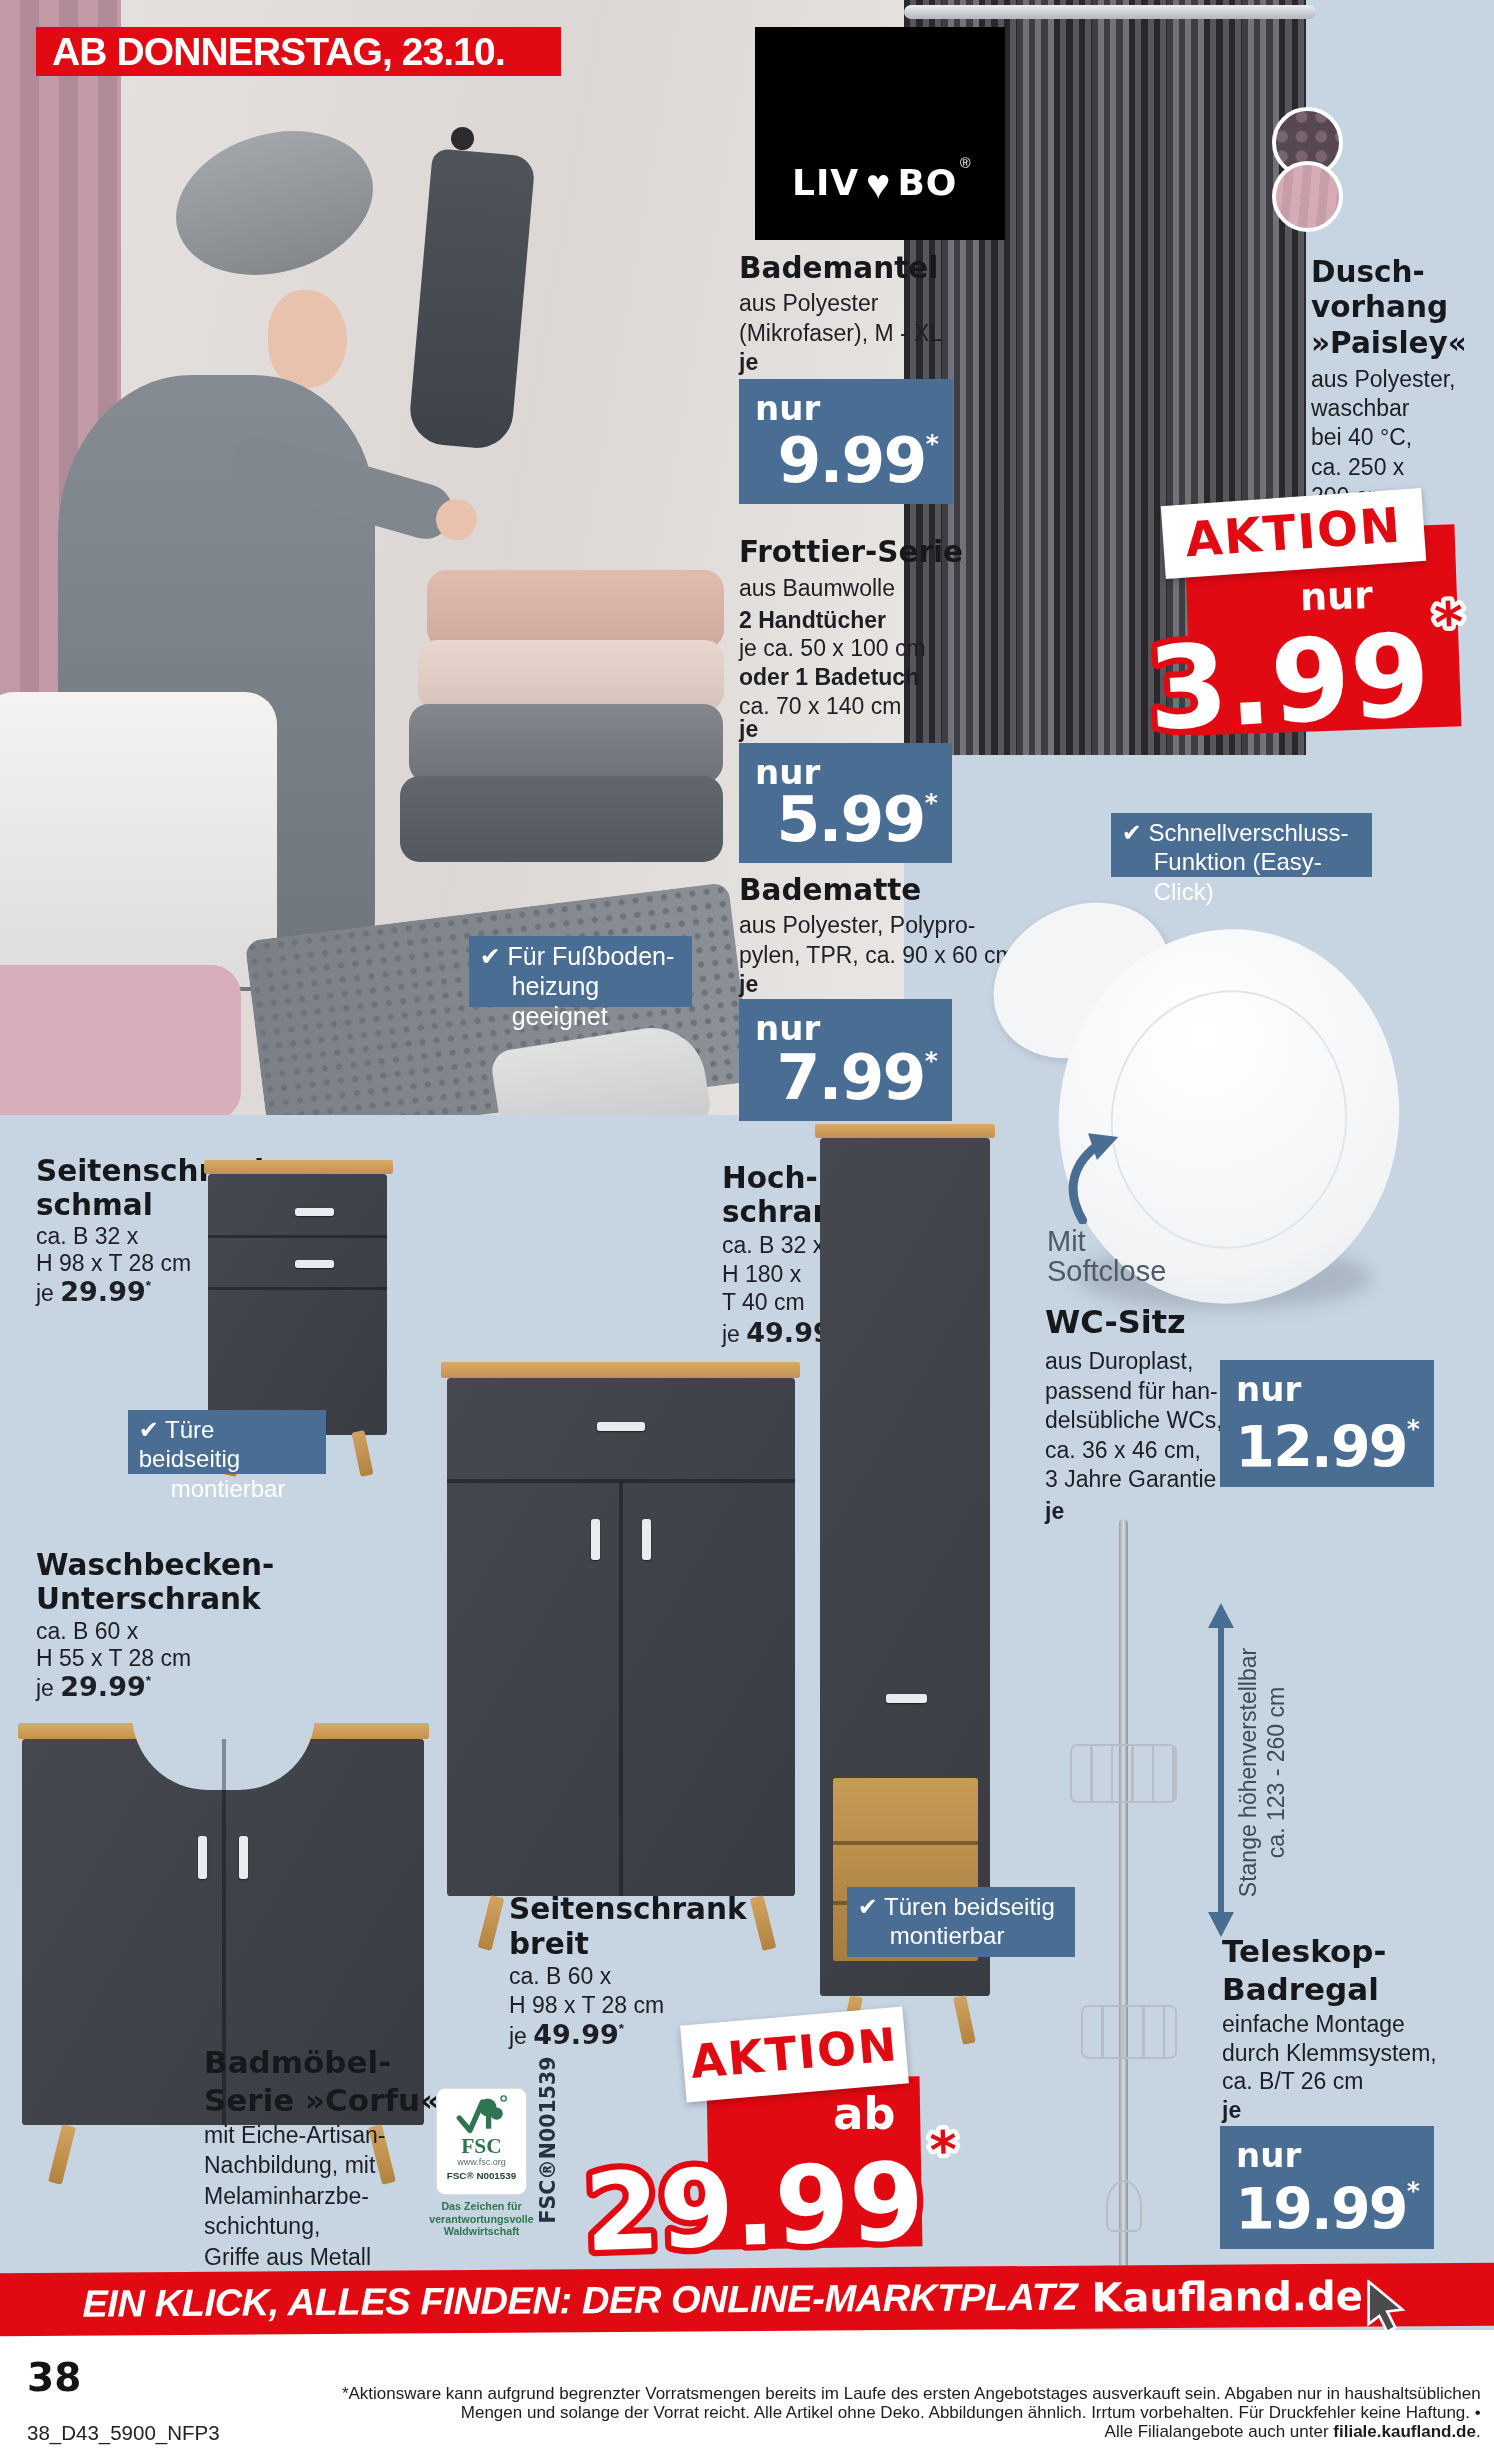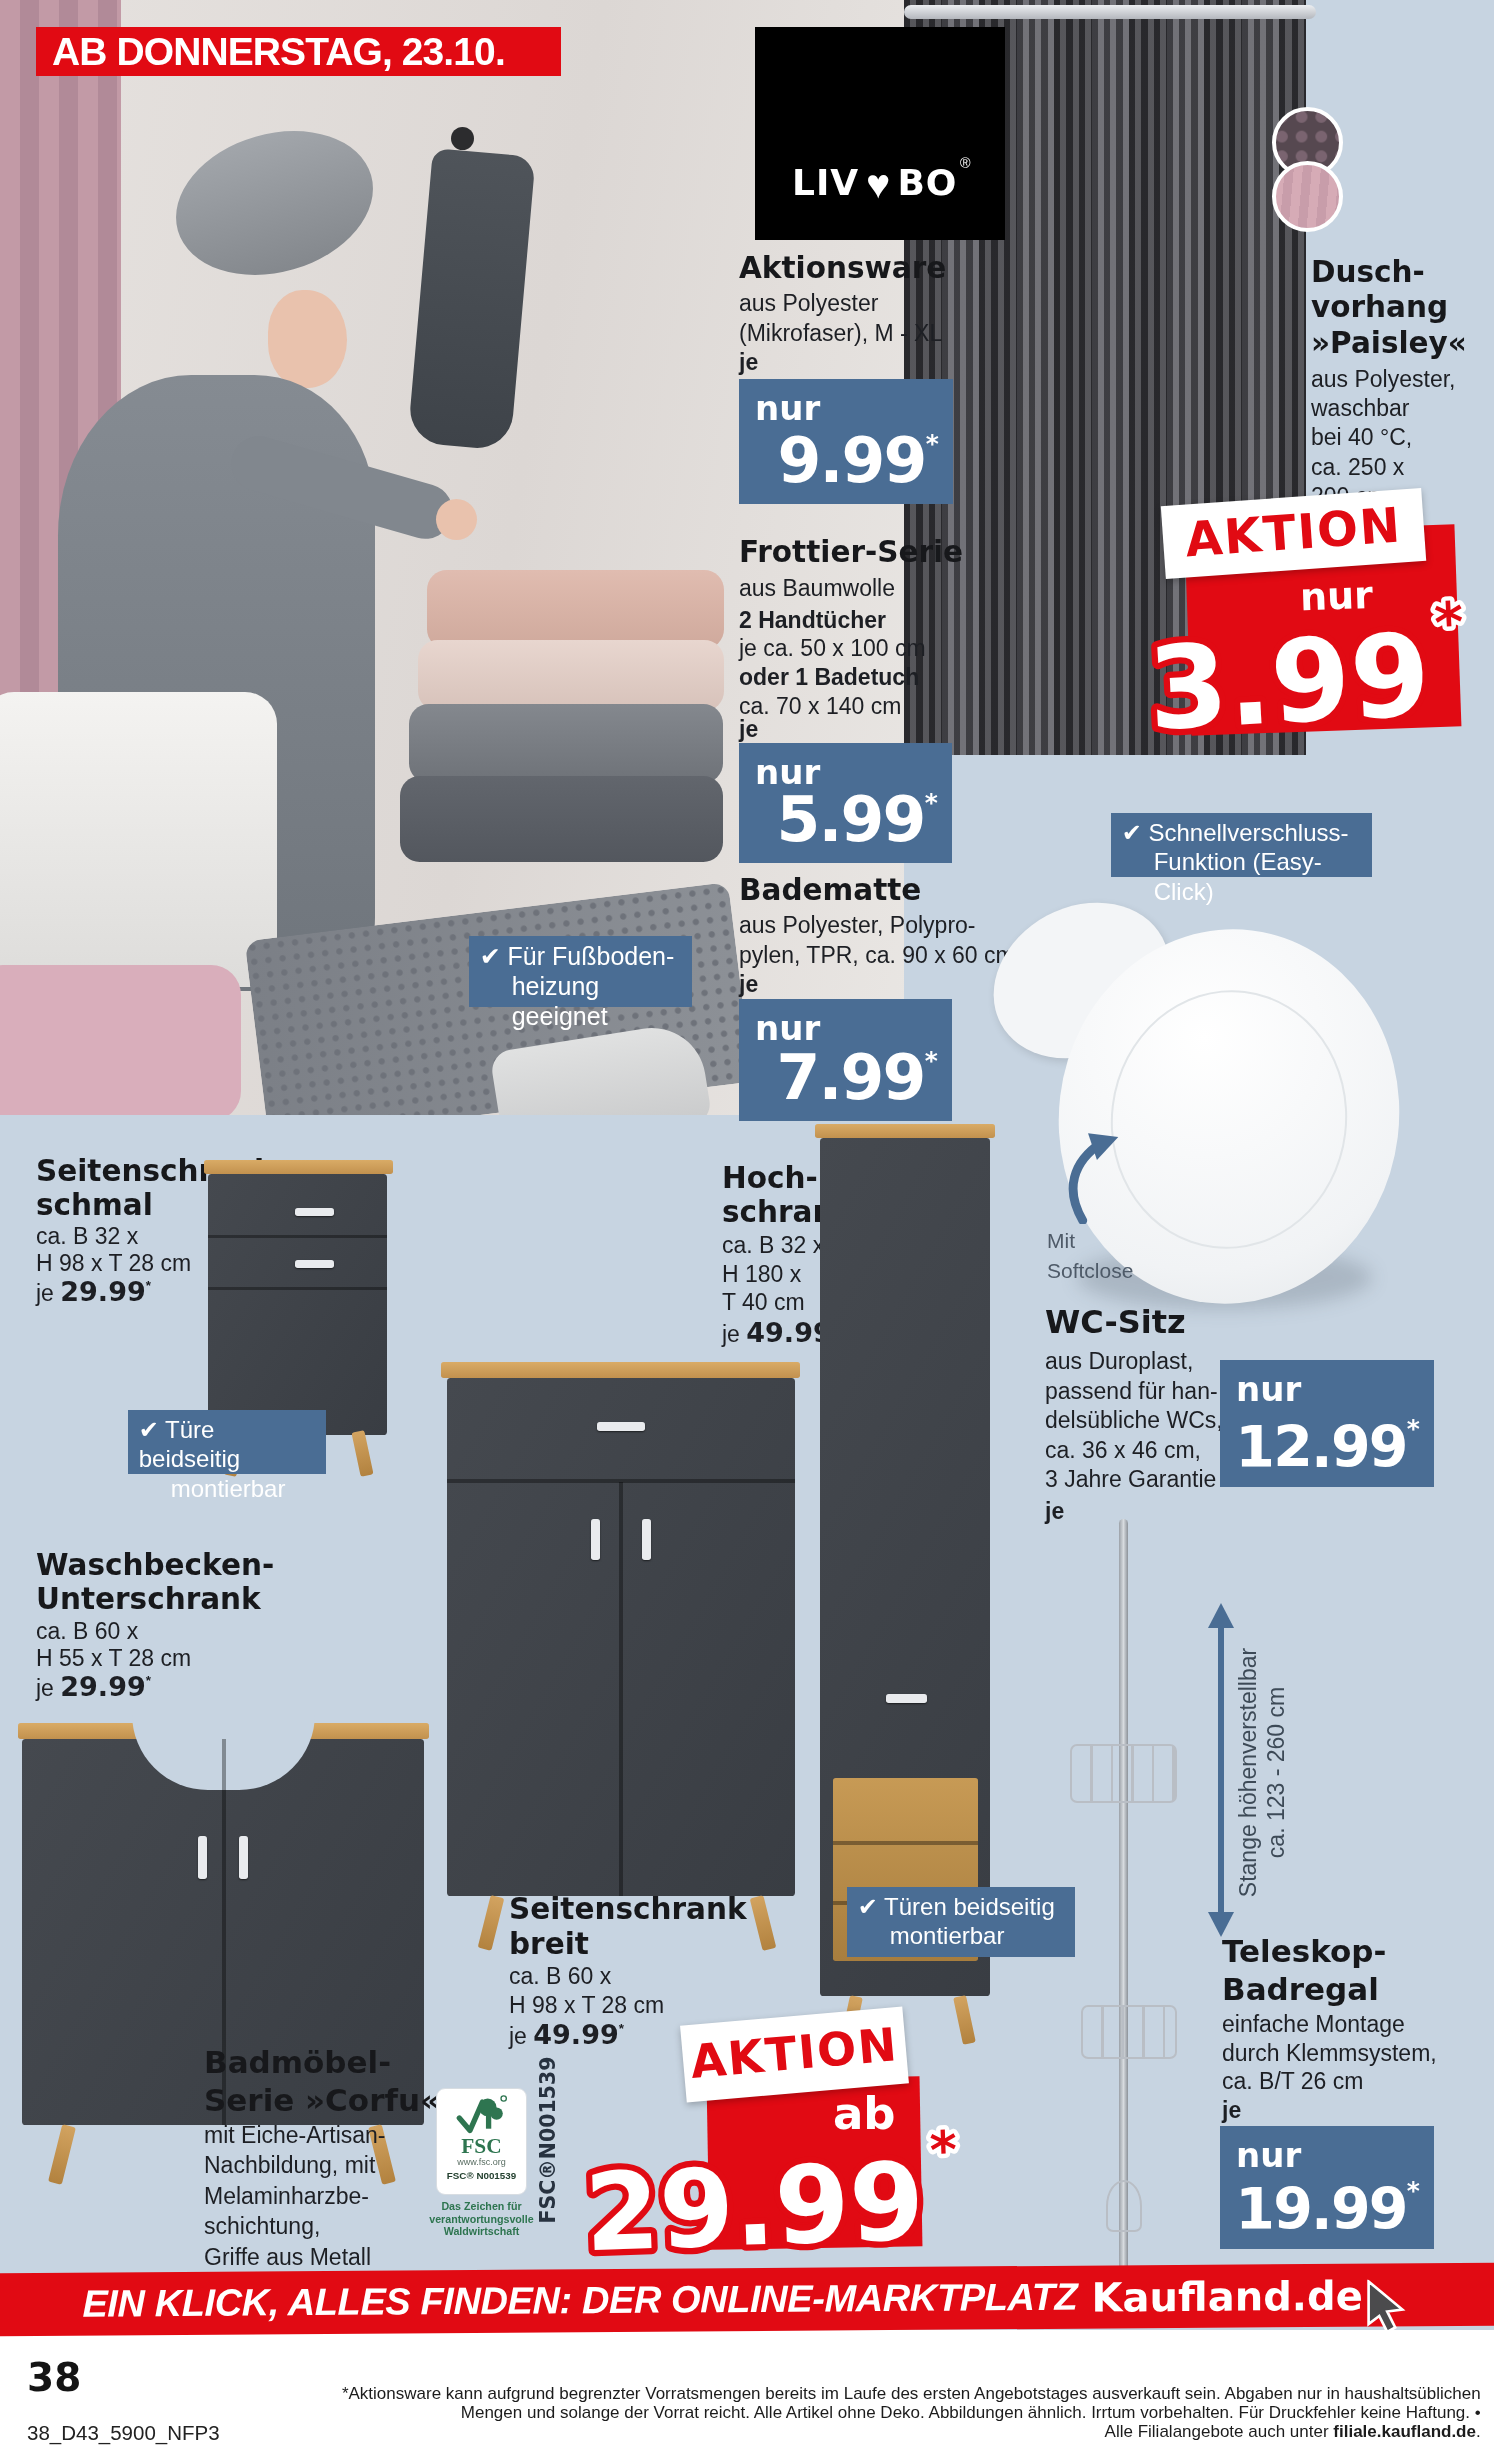--- a/index.html
+++ b/index.html
@@ -31,21 +31,21 @@
   .aktion-label{background:#fff;color:#e10a13;font-family:"DejaVu Sans",sans-serif;font-weight:bold;text-align:center;box-shadow:0 2.7px 7.1px rgba(0,0,0,.25)}
   .aktion-red-box{background:#e10a13}
 
   
   .cab{background:linear-gradient(120deg,#45494f,#393d43);border-radius:3.6px}
   .wood{background:linear-gradient(#d9ab66,#c2914e);border-radius:2.7px}
   .handle{background:#e9ebee;border-radius:2.7px;box-shadow:0 0.9px 1.8px rgba(0,0,0,.55)}
   .leg{background:linear-gradient(#d2a360,#b2823f);border-radius:2.7px}
   .seam{background:rgba(0,0,0,.35)}
 
-  .note-txt{font-family:"Liberation Sans",sans-serif;color:#4e5a68;font-size:21px;line-height:30px}
+  .note-txt{font-family:"Liberation Sans",sans-serif;color:#4e5a68;font-size:29px;line-height:30px}
   .rot-vert{transform:rotate(-90deg)}
 </style>
 </head>
 <body>
 
 <div id="canvas">
 
   <div class="abs" style="left:0;top:0;width:904px;height:1115px;background:linear-gradient(100deg,#e6e2df 0%,#dcd7d4 55%,#e9e6e3 100%);overflow:hidden">
     <div class="abs" style="left:0;top:0;width:121px;height:1115px;background:repeating-linear-gradient(90deg,#c29aa6 0 19.7px,#b18a98 19.7px 39px)"></div>
     <div class="abs" style="left:451px;top:127px;width:23px;height:23px;background:#2c2c2e;border-radius:50%"></div>
@@ -74,21 +74,21 @@
     <span style="font-family:'Liberation Sans',sans-serif;font-weight:bold;font-size:39px;letter-spacing:-0.9px">AB DONNERSTAG, 23.10.</span>
   </div>
 
   <div class="abs" style="left:755px;top:27px;width:250px;height:213px;background:#000;color:#fff;display:flex;align-items:center;justify-content:center;padding-top:98px">
     <span style="font-family:'DejaVu Sans',sans-serif;font-weight:bold;font-size:36px;letter-spacing:0.9px">LIV</span>
     <span style="font-size:41px;margin:0 7.1px;position:relative;top:1.8px">♥</span>
     <span style="font-family:'DejaVu Sans',sans-serif;font-weight:bold;font-size:36px;letter-spacing:0.9px">BO</span>
     <span style="font-size:14.3px;position:relative;top:-19.7px;left:2.7px">®</span>
   </div>
 
-  <div class="abs ttl" style="left:739px;top:250px">Aktionsware</div>
+  <div class="abs ttl" style="left:739px;top:250px">Bademantel</div>
   <div class="abs txt" style="left:739px;top:289px">aus Polyester</div>
   <div class="abs txt" style="left:739px;top:319px">(Mikrofaser), M - XL</div>
   <div class="abs txt b" style="left:739px;top:348px">je</div>
   <div class="abs price-box" style="left:739px;top:379px;width:214px;height:125px">
     <span class="nur">nur</span>
     <span class="amt"><span>9.99</span><span class="sup">*</span></span>
   </div>
 
   <div class="abs ttl" style="left:1311px;top:254px">Dusch-</div>
   <div class="abs ttl" style="left:1311px;top:289px">vorhang</div>

